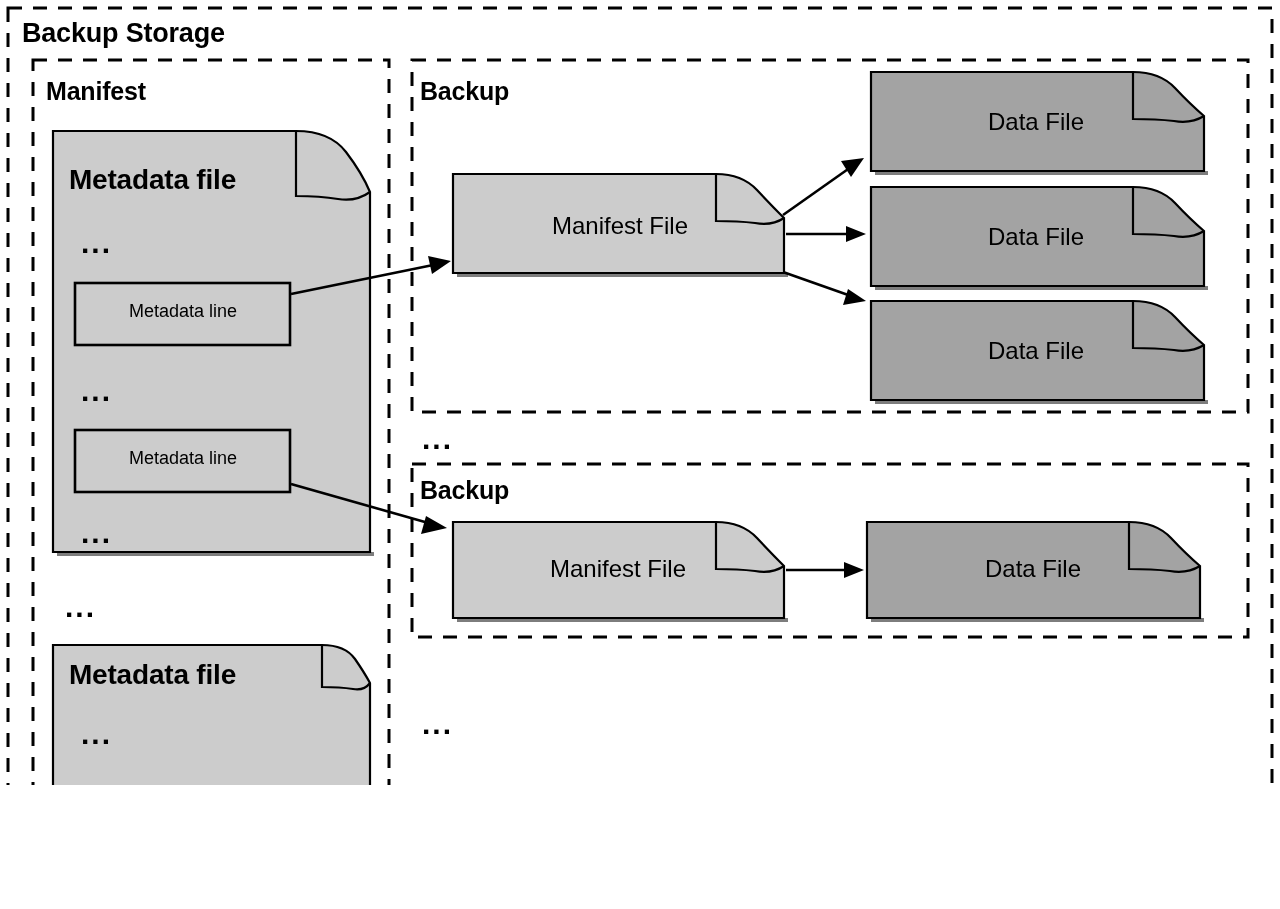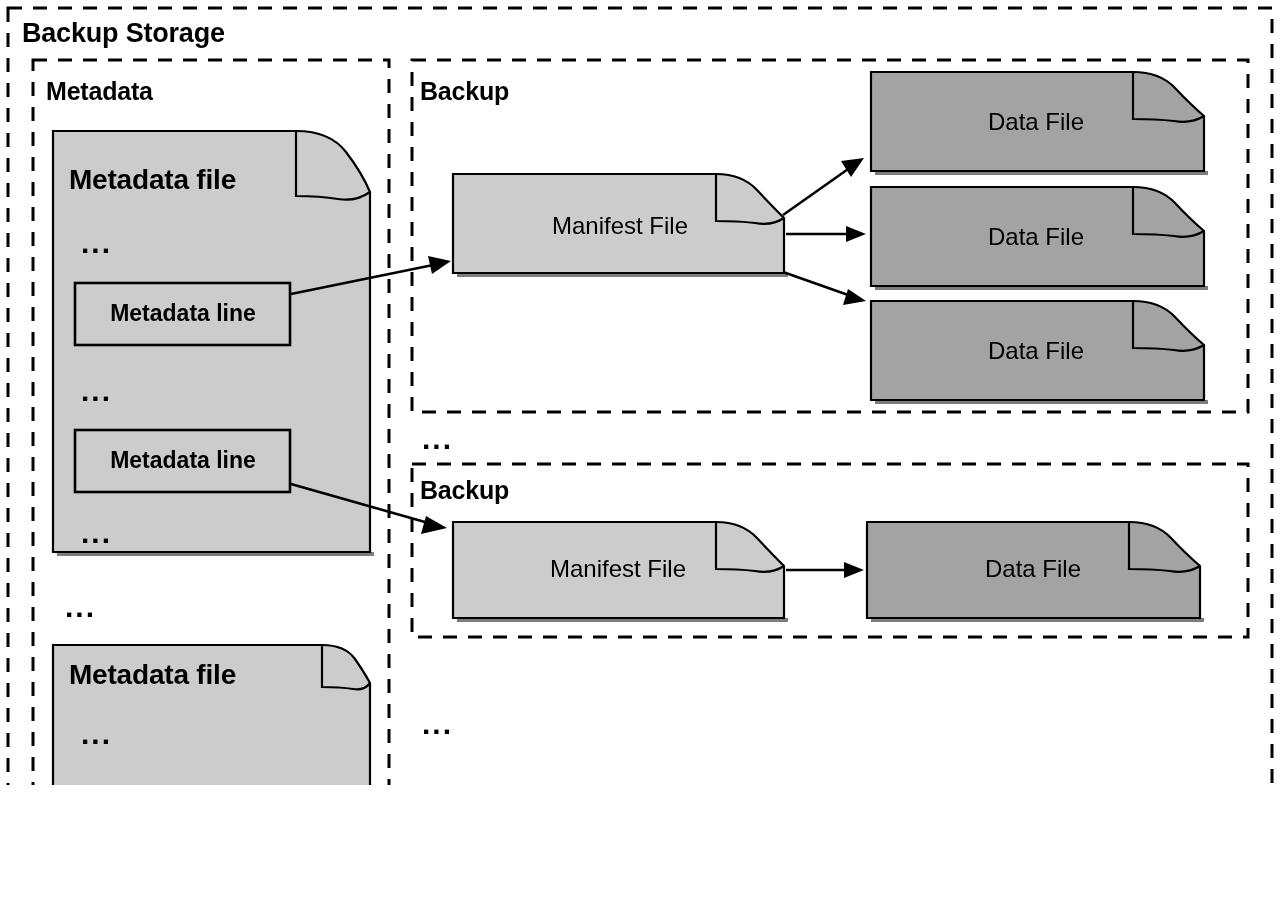--- a/index.html
+++ b/index.html
@@ -77,22 +77,22 @@
   .file-title {
     font-weight: bold;
     font-size: 28px;
     letter-spacing: -0.2px;
   }
   .file-label {
     font-weight: normal;
     font-size: 24px;
   }
   .line-label {
-    font-weight: bold;
-    font-size: 23px;
+    font-weight: normal;
+    font-size: 18px;
   }
   .ellipsis {
     font-weight: bold;
     font-size: 30px;
     letter-spacing: 2px;
   }
   .centered {
     text-align: center;
     transform: translateX(-50%);
   }
@@ -257,21 +257,21 @@
     </g>
 
     <g>
       <path class="arrow-line" d="M 786 570 L 848 570"></path>
       <polygon class="arrow-head" points="864,570 844,562 844,578"></polygon>
     </g>
   </svg>
 
   <div class="txt hdr-strong" style="left:22px; top:20px;">Backup Storage</div>
 
-  <div class="txt hdr-sub" style="left:46px; top:79px;">Metadata</div>
+  <div class="txt hdr-sub" style="left:46px; top:79px;">Manifest</div>
 
   <div class="txt hdr-sub" style="left:420px; top:79px;">Backup</div>
 
   <div class="txt hdr-sub" style="left:420px; top:478px;">Backup</div>
 
   <div class="txt file-title" style="left:69px; top:166px;">Metadata file</div>
 
   <div class="txt ellipsis" style="left:81px; top:228px;">...</div>
 
   <div class="txt line-label centered" style="left:183px; top:302px;">Metadata line</div>

